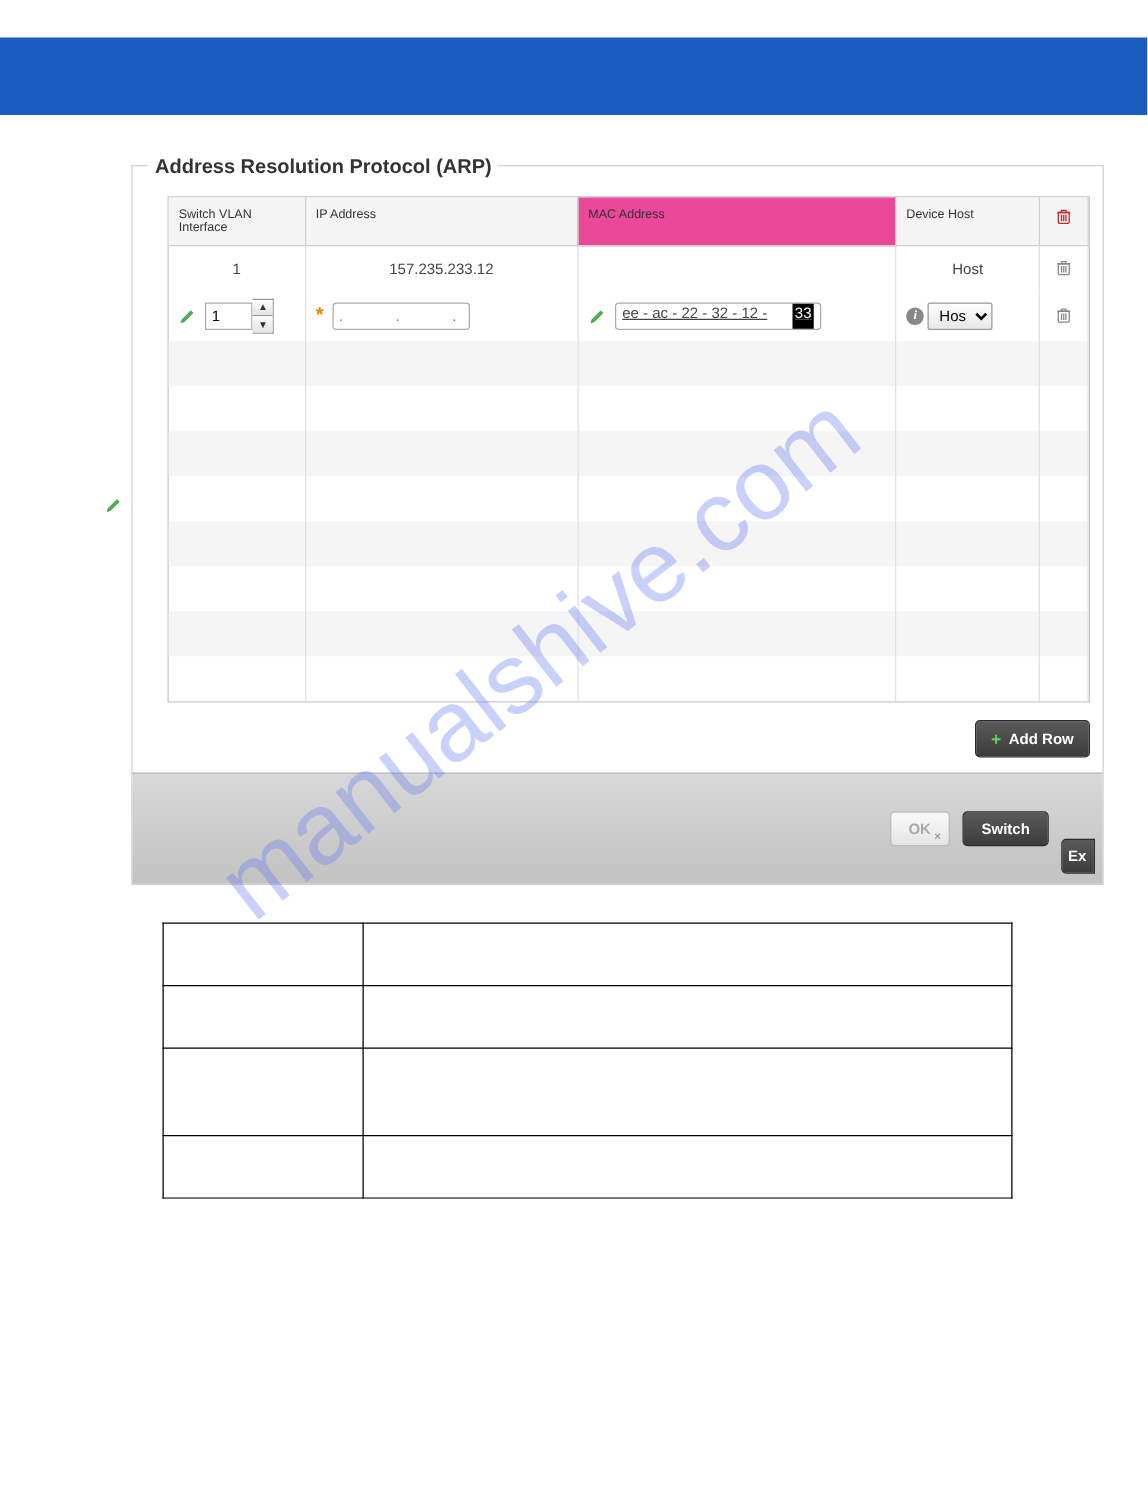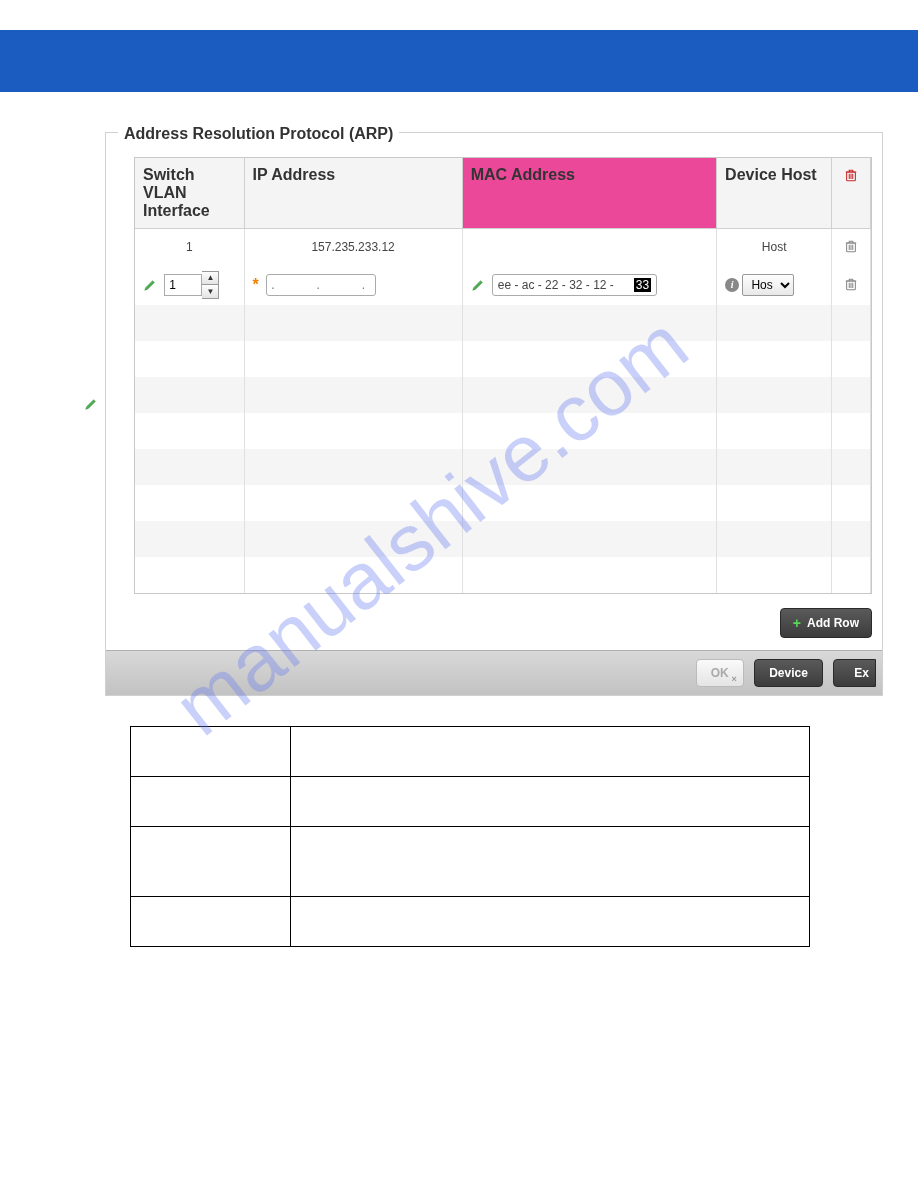--- a/index.html
+++ b/index.html
@@ -3,21 +3,21 @@
 <meta charset="utf-8">
 <style>
   * { box-sizing: border-box; margin: 0; padding: 0; }
   body { font-family: Arial, Helvetica, sans-serif; background: #fff; width: 918px; }
   .top-bar { background: #1a5cbf; height: 62px; width: 100%; margin: 30px 0 0 0; }
   .panel-wrap { padding: 40px 35px 0 105px; }
   .panel { border: 1px solid #d0d0d0; background: #fff; position: relative; padding: 10px 0 0 0; }
   .panel-title { position: absolute; top: -8px; left: 12px; background: #fff; padding: 0 6px; font-weight: bold; font-size: 16px; color: #333; }
   .table-outer { margin: 14px 10px 8px 28px; border: 1px solid #c8c8c8; position: relative; background: #fff; }
   table.grid { width: 100%; border-collapse: collapse; table-layout: fixed; }
-  table.grid th { background: #f4f4f4; font-size: 16px; font-weight: bold; color: #333; text-align: left; padding: 8px 8px; border-right: 1px solid #d0d0d0; border-bottom: 1px solid #d0d0d0; vertical-align: top; }
+  table.grid th { background: #f4f4f4; font-size: 10px; font-weight: normal; color: #333; text-align: left; padding: 8px 8px; border-right: 1px solid #d0d0d0; border-bottom: 1px solid #d0d0d0; vertical-align: top; }
   table.grid th.mac { background: #ec4899; }
   table.grid th.del { text-align: center; padding: 8px 4px; }
   table.grid td { font-size: 12px; color: #444; padding: 6px 8px; border-right: 1px solid #e0e0e0; vertical-align: middle; height: 36px; }
   table.grid tr.datarow td { border-bottom: 0; }
   table.grid tr.striped td { background: #f5f5f5; }
   .col-vlan { width: 90px; }
   .col-ip { width: 180px; }
   .col-mac { width: 210px; }
   .col-dev { width: 95px; }
   .col-del { width: 32px; }
@@ -28,33 +28,33 @@
   .trash-icon svg { width: 14px; height: 15px; }
   .trash-red svg path, .trash-red svg rect { stroke: #c62828; fill: none; }
   .info-icon { display: inline-block; width: 14px; height: 14px; border-radius: 50%; background: #888; color: #fff; font-size: 10px; text-align: center; line-height: 14px; font-weight: bold; vertical-align: middle; font-style: italic; font-family: Georgia, serif; }
   .star { color: #f08000; font-size: 16px; font-weight: bold; vertical-align: middle; margin-right: 4px; }
   .spin-wrap { display: inline-flex; align-items: center; gap: 0; vertical-align: middle; margin-left: 4px; }
   .spin-input { width: 38px; height: 22px; border: 1px solid #aaa; font-size: 12px; padding: 0 4px; text-align: left; background: #fff; }
   .spin-btns { display: flex; flex-direction: column; border: 1px solid #999; border-left: 0; }
   .spin-btn { width: 16px; height: 13px; background: linear-gradient(#fdfdfd,#e4e4e4); font-size: 8px; line-height: 11px; text-align: center; cursor: pointer; color: #333; border: 0; }
   .spin-btn:first-child { border-bottom: 1px solid #999; }
   .ip-input { width: 110px; height: 22px; border: 1px solid #aaa; border-radius: 3px; background: #fff; font-size: 12px; text-align: center; letter-spacing: 8px; color: #888; vertical-align: middle; padding: 0 4px; }
-  .mac-input { width: 165px; height: 22px; border: 1px solid #aaa; border-radius: 3px; background: #fff; font-size: 12px; text-align: center; color: #444; vertical-align: middle; padding: 0 4px; display: inline-flex; align-items: center; justify-content: center; gap: 20px; }
+  .mac-input { width: 165px; height: 22px; border: 1px solid #aaa; border-radius: 3px; background: #fff; font-size: 12px; text-align: center; color: #444; vertical-align: middle; padding: 0 4px; display: inline-flex; justify-content: center; gap: 20px; text-decoration: underline; }
   .mac-last { background: #000; color: #fff; padding: 0 2px; }
   .dev-select { width: 52px; height: 22px; border: 1px solid #999; background: linear-gradient(#fdfdfd,#e8e8e8); font-size: 12px; padding: 0 4px; vertical-align: middle; border-radius: 2px; }
   .side-edit { position: absolute; left: -22px; top: 240px; }
   .addrow-bar { text-align: right; padding: 6px 10px 8px 0; }
   .btn-addrow { display: inline-flex; align-items: center; gap: 6px; background: linear-gradient(#5a5a5a,#3c3c3c); color: #fff; font-size: 12px; font-weight: bold; border: 1px solid #2a2a2a; border-radius: 4px; padding: 6px 12px; cursor: pointer; }
   .plus { color: #5bd65b; font-size: 14px; font-weight: bold; }
   .footer-bar { background: linear-gradient(#d8d8d8,#c2c2c2); padding: 8px 6px 8px 0; text-align: right; border-top: 1px solid #b0b0b0; margin-top: 4px; position: relative; }
   .btn { display: inline-block; font-size: 12px; font-weight: bold; border-radius: 4px; padding: 6px 14px; border: 1px solid #888; cursor: pointer; margin-left: 6px; vertical-align: middle; }
   .btn-ok { background: linear-gradient(#fafafa,#e4e4e4); color: #aaa; border-color: #bbb; position: relative; }
   .btn-ok .x { position: absolute; right: 6px; bottom: 2px; font-size: 9px; color: #999; }
   .btn-reset { background: linear-gradient(#5a5a5a,#3c3c3c); color: #fff; border-color: #2a2a2a; }
-  .btn-ex { background: linear-gradient(#5a5a5a,#3c3c3c); color: #fff; border-color: #2a2a2a; padding: 6px 6px 6px 20px; border-top-right-radius: 0; border-bottom-right-radius: 0; }
+  .btn-ex { background: linear-gradient(#5a5a5a,#3c3c3c); color: #fff; border-color: #2a2a2a; padding: 6px 6px 6px 4px; border-top-right-radius: 0; border-bottom-right-radius: 0; margin-top: 44px; }
   .doc-table { margin: 30px 0 0 130px; border-collapse: collapse; width: 680px; }
   .doc-table td { border: 1px solid #000; height: 50px; }
   .doc-table td:first-child { width: 160px; }
   .watermark { position: absolute; font-size: 80px; color: rgba(100,120,240,0.35); transform: rotate(-38deg); pointer-events: none; z-index: 50; left: 120px; top: 480px; font-family: Arial; }
 </style>
 </head>
 <body>
 
 <div class="top-bar"></div>
 
@@ -219,21 +219,21 @@
       <button class="btn-addrow">
         <span class="plus">+</span>
         <span>Add Row</span>
       </button>
     </div>
 
     <div class="footer-bar">
       <button class="btn btn-ok">
         <span>OK</span><span class="x">×</span>
       </button>
-      <button class="btn btn-reset">Device</button>
+      <button class="btn btn-reset">Switch</button>
       <button class="btn btn-ex">Ex</button>
     </div>
   </div>
 </div>
 
 <table class="doc-table">
   <tbody>
       <tr>
         <td></td>
         <td></td>

